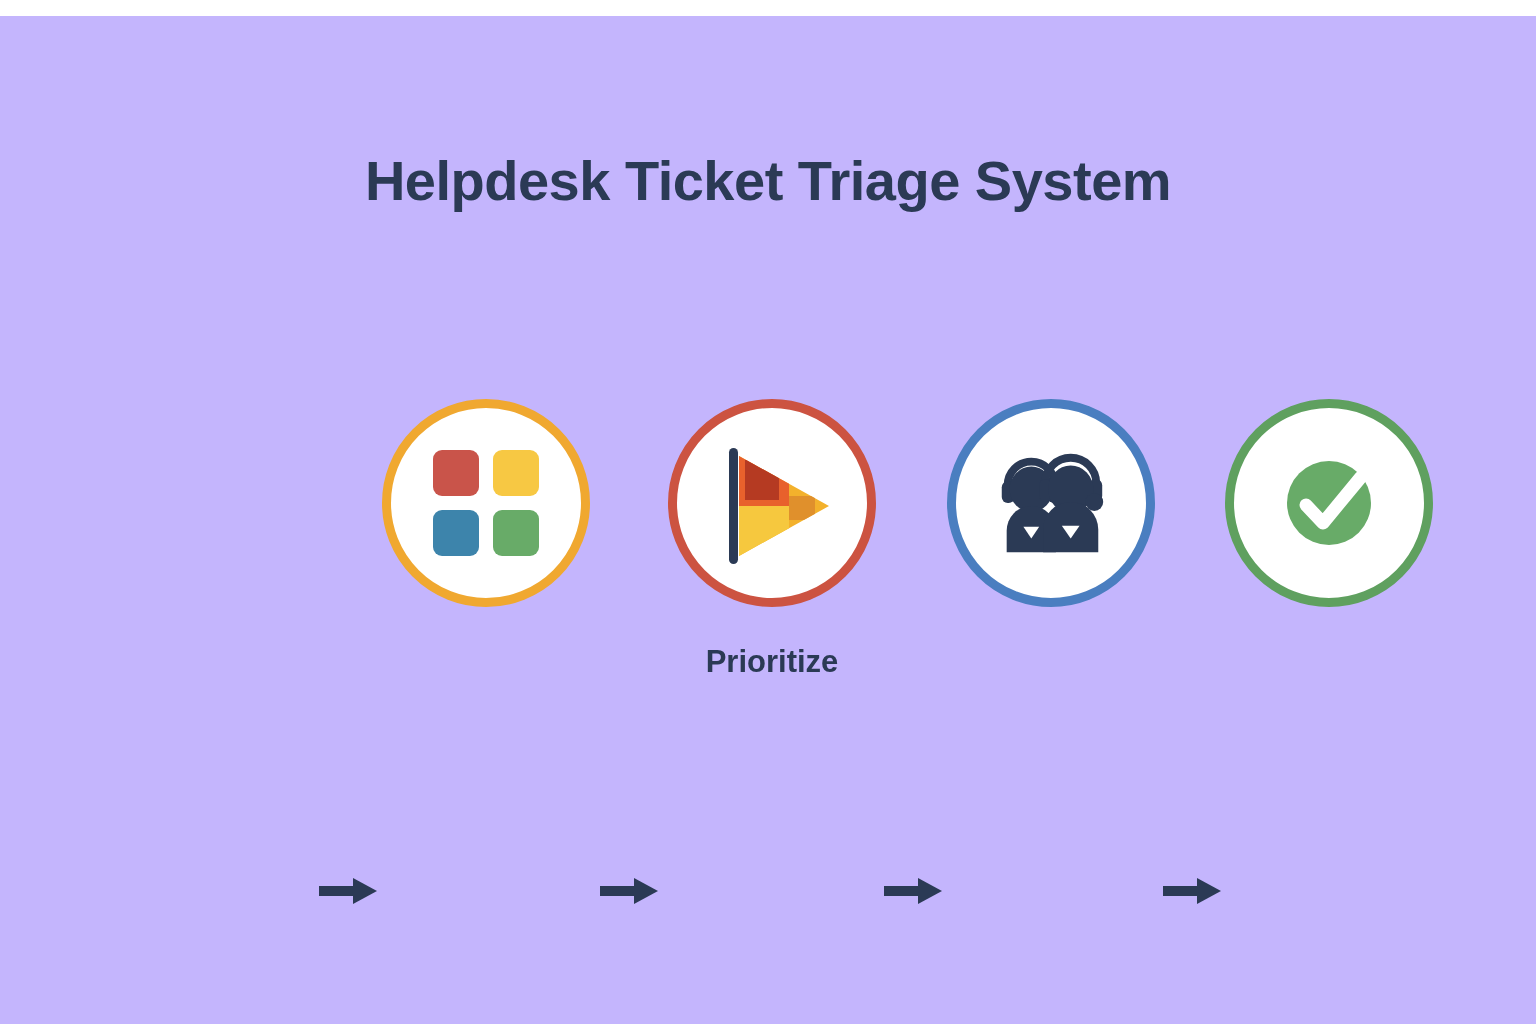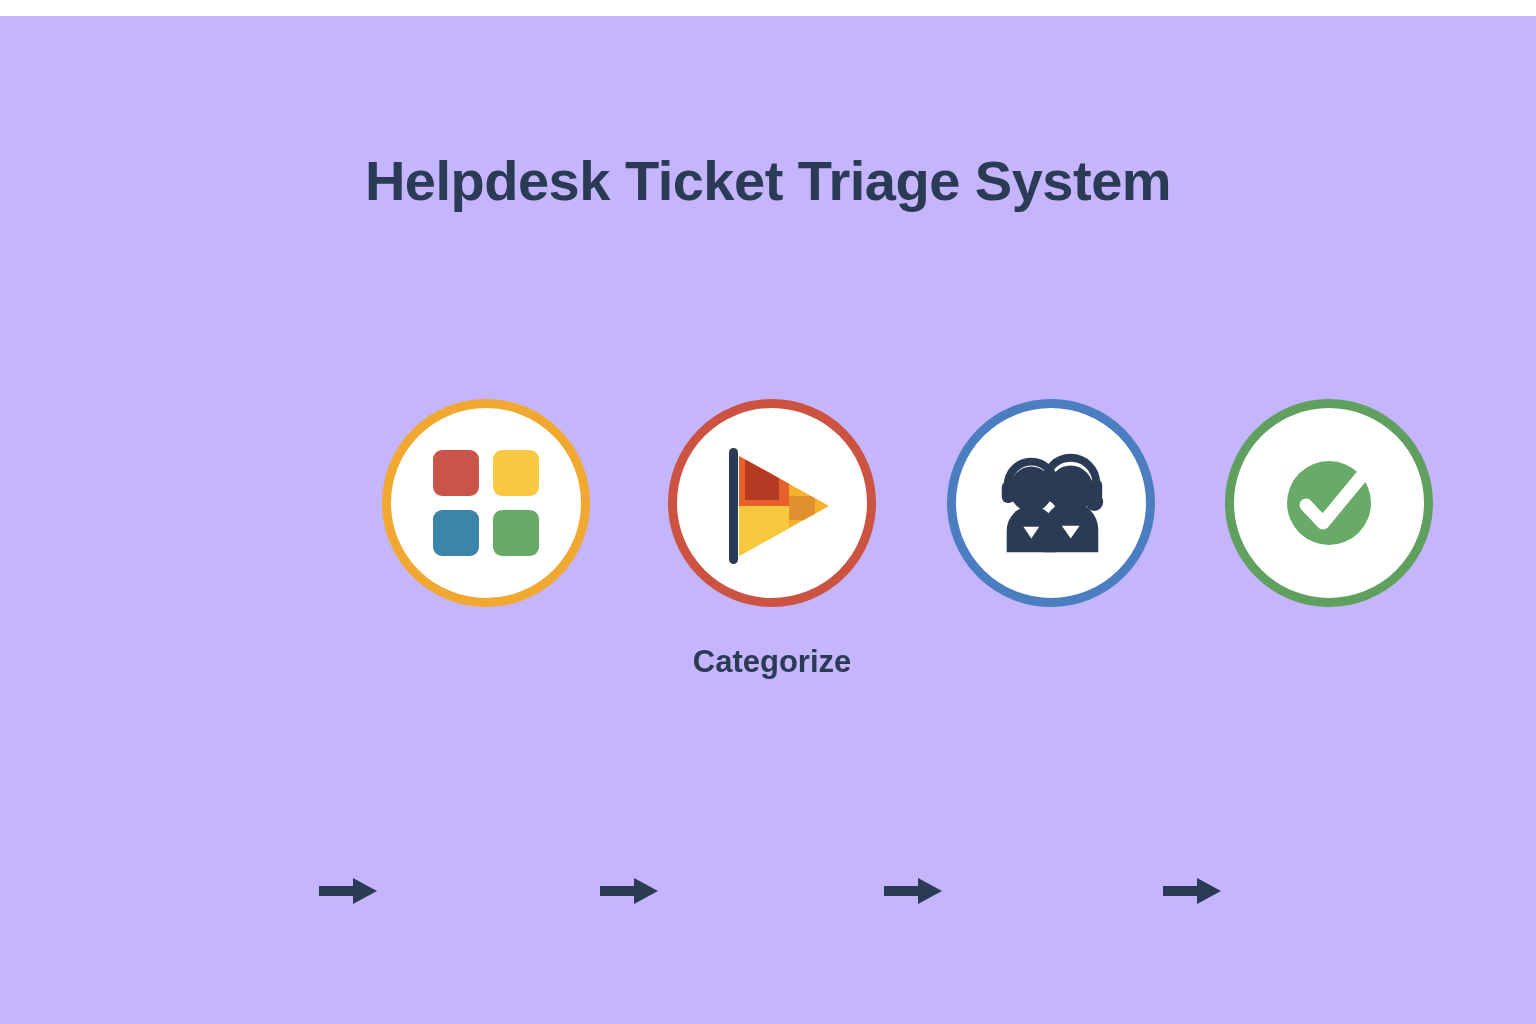--- a/index.html
+++ b/index.html
@@ -135,21 +135,21 @@
             <g clip-path="url(#flagClip)">
               <rect x="26" y="16" width="56" height="56" fill="#e8612c"></rect>
               <rect x="38" y="26" width="34" height="40" fill="#b53a22"></rect>
               <rect x="26" y="72" width="56" height="56" fill="#f6c83e"></rect>
               <rect x="82" y="62" width="26" height="24" fill="#e0902c"></rect>
             </g>
             <rect x="22" y="14" width="9" height="116" rx="4.5" ry="4.5" fill="#2b3a55"></rect>
           </svg>
         </div>
       </div>
-      <div class="step-label">Categorize</div>
+      <div class="step-label">Prioritize</div>
     </div>
 
     <div class="arrow" style="left:781px;">
       <svg width="60" height="30" viewBox="0 0 60 30">
         <rect x="0" y="10" width="38" height="10" fill="#2b3a55"></rect>
         <polygon points="34,2 58,15 34,28" fill="#2b3a55"></polygon>
       </svg>
     </div>
 
     <div class="step" style="left:844px;">

